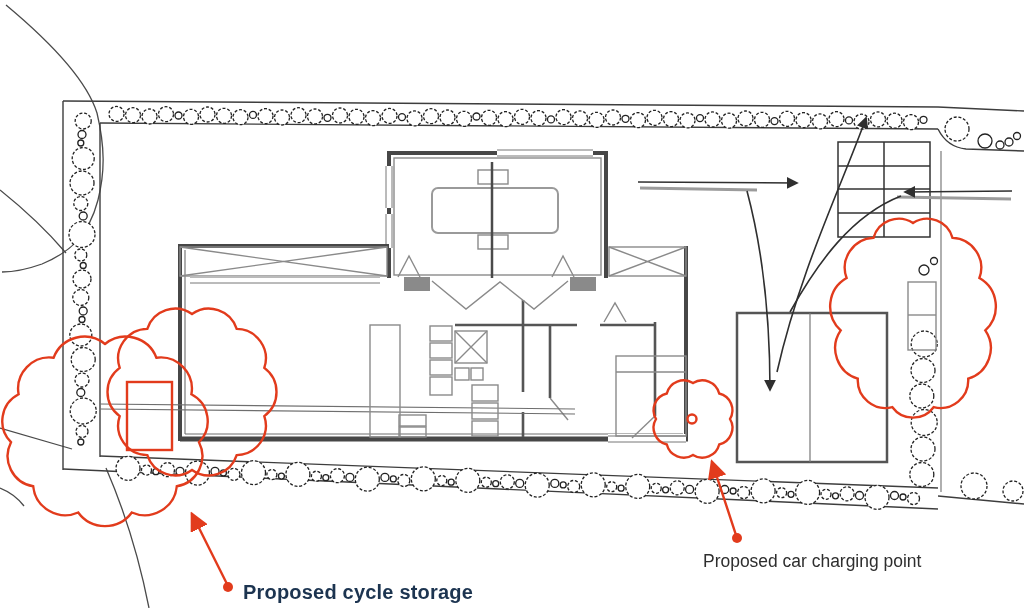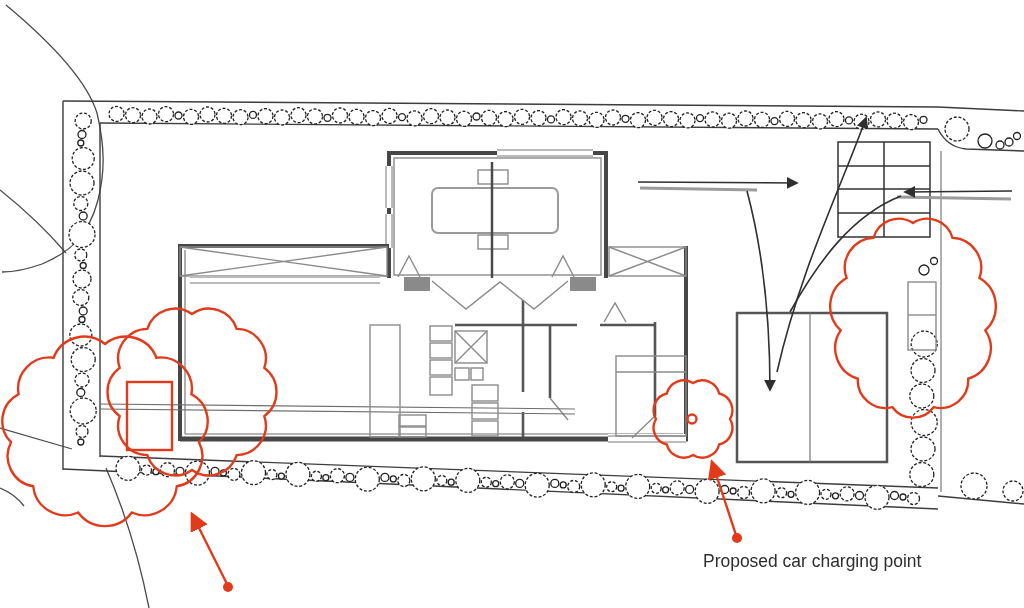--- a/index.html
+++ b/index.html
@@ -354,14 +354,15 @@
     <g>
       <path class="red-stroke" d="M228,586 L192,514" stroke-width="2.2" marker-end="url(#ar)"></path>
       <circle class="red-fill" cx="228" cy="587" r="5"></circle>
     </g>
     <g>
       <path class="red-stroke" d="M737,538 L712,462" stroke-width="2.2" marker-end="url(#ar)"></path>
       <circle class="red-fill" cx="737" cy="538" r="5"></circle>
     </g>
   </svg>
 
+  <div class="label label-cycle">Proposed cycle storage</div>
   <div class="label label-car">Proposed car charging point</div>
 </div>
 
 </body></html>

